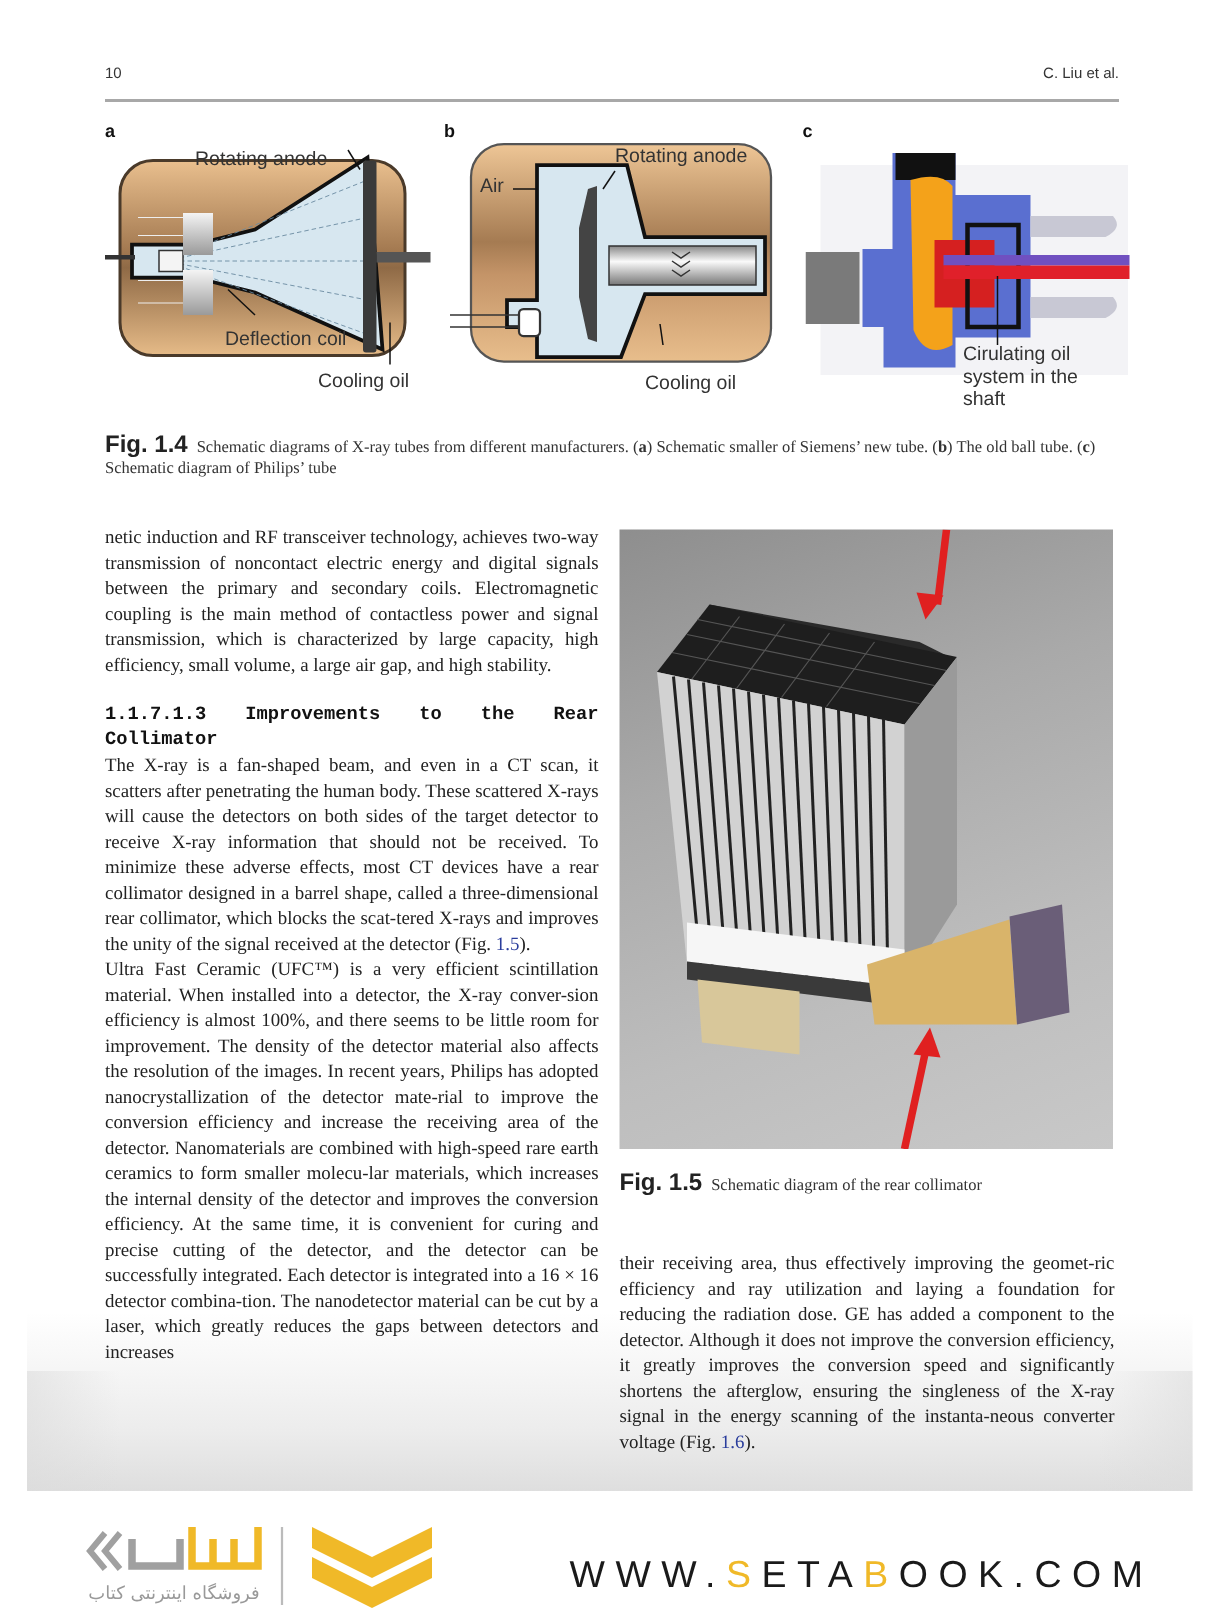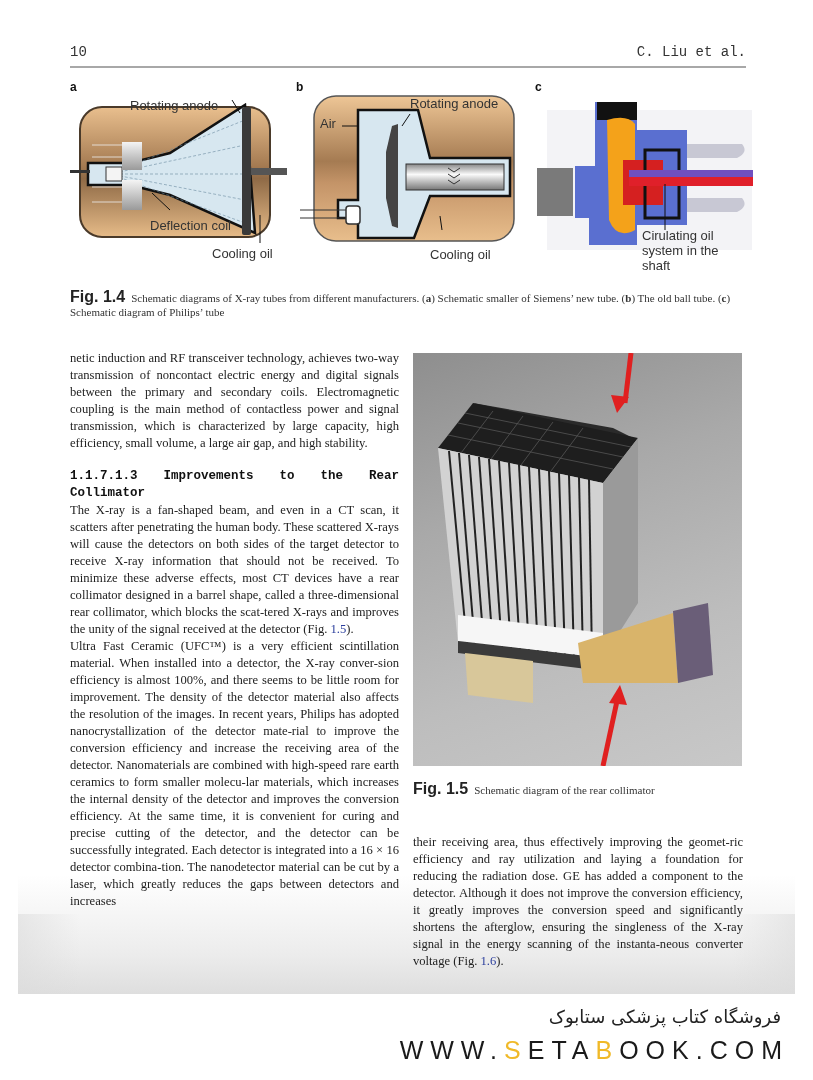--- a/index.html
+++ b/index.html
@@ -10,21 +10,21 @@
     position: absolute; left: 18px; top: 0; width: 777px; height: 994px;
     background: linear-gradient(to bottom, #ffffff 0%, #ffffff 88%, #ececec 96%, #dedede 100%);
   }
   .page::after {
     content: ""; position: absolute; left: 0; right: 0; bottom: 0; height: 80px;
     background: linear-gradient(to right, rgba(220,220,220,0.6), rgba(255,255,255,0) 8%, rgba(255,255,255,0) 92%, rgba(220,220,220,0.6));
     pointer-events: none;
   }
 
   .running-head { position: absolute; left: 70px; top: 44px; width: 676px; height: 20px;
-    font-family: Liberation Mono, monospace; font-size: 14px; color: #333; }
+    font-family: Liberation Sans, sans-serif; font-size: 10px; color: #333; }
   .running-head .pno { position: absolute; left: 0; top: 0; }
   .running-head .auth { position: absolute; right: 0; top: 0; }
   .head-rule { position: absolute; left: 70px; top: 66px; width: 676px; height: 2px; background: #a8a8a8; }
 
   .panel-label { position: absolute; font-family: "Liberation Sans", sans-serif; font-weight: bold; font-size: 12px; color: #111; }
 
   .fig-svg { position: absolute; }
   .diag-text { font-family: "Liberation Sans", sans-serif; font-size: 13px; fill: #333; }
 
   .caption { position: absolute; font-size: 11px; line-height: 14px; color: #333; }
@@ -35,21 +35,21 @@
   .col p { text-align: justify; hyphens: manual; }
   .sec-head { font-family: Liberation Mono, monospace; font-weight: bold; font-size: 12.5px; color: #111; margin-top: 16px; line-height: 17px; }
   .ref-link { color: #2a3d9c; margin-top: 25px; }
 
   .photo { position: absolute; left: 413px; top: 353px; width: 329px; height: 413px;
     background: linear-gradient(160deg, #8e8e8e 0%, #a9a9a9 35%, #bdbdbd 70%, #c8c8c8 100%); overflow: hidden; }
 
   .footer { position: absolute; left: 0; top: 994px; width: 813px; height: 86px; background: #ffffff; }
   .logo-wrap { position: absolute; left: 48px; top: 18px; width: 270px; height: 60px; }
   .site-fa { position: absolute; right: 32px; top: 12px; font-family: "DejaVu Sans", sans-serif; font-size: 18px; color: #222; direction: rtl; }
-  .site-url { position: absolute; right: 24px; top: 42px; font-family: "Liberation Sans", sans-serif; font-size: 25px; letter-spacing: 7px; color: #1a1a1a; }
+  .site-url { position: absolute; right: 44px; top: 42px; font-family: "Liberation Sans", sans-serif; font-size: 25px; letter-spacing: 7px; color: #1a1a1a; }
   .site-url .hl { color: #f0b928; }
 </style>
 </head>
 <body>
 
 <div class="page">
 </div>
 
 <div class="running-head">
   <span class="pno">10</span>
@@ -214,15 +214,34 @@
 
 <div class="caption" style="left:413px;top:782px;width:330px;">
   <span class="fig-no">Fig. 1.5</span><span>Schematic diagram of the rear collimator</span>
 </div>
 
 <div class="col" style="left:413px;top:834px;width:330px;">
   <p><span>their receiving area, thus effectively improving the geomet-ric efficiency and ray utilization and laying a foundation for reducing the radiation dose. GE has added a component to the detector. Although it does not improve the conversion efficiency, it greatly improves the conversion speed and significantly shortens the afterglow, ensuring the singleness of the X-ray signal in the energy scanning of the instanta-neous converter voltage (Fig. </span><span class="ref-link">1.6</span><span>).</span></p>
 </div>
 
 <div class="footer">
-  <div class="site-fa">فروشگاه کتاب پزشکی ستابوک</div>
+  <div class="logo-wrap">
+    <svg width="270" height="62" viewBox="0 0 270 62">
+      <g fill="none" stroke="#a0a0a0" stroke-width="4">
+        <polyline points="22,10 12,22 22,34"></polyline>
+        <polyline points="32,10 22,22 32,34"></polyline>
+      </g>
+      <g fill="none" stroke="#a0a0a0" stroke-width="5">
+        <path d="M40,14 L40,32 L72,32 L72,14"></path>
+      </g>
+      <g fill="none" stroke="#f0b928" stroke-width="5">
+        <path d="M80,6 L80,32 L94,32 L94,14 M94,32 L108,32 L108,14 M108,32 L124,32 L124,6"></path>
+      </g>
+      <text x="68" y="54" font-family="DejaVu Sans, sans-serif" font-size="12" fill="#999" text-anchor="middle" direction="rtl">فروشگاه اینترنتی کتاب</text>
+      <line x1="140" y1="6" x2="140" y2="58" stroke="#bbb" stroke-width="1.5"></line>
+      <g fill="#f0b928">
+        <polygon points="160,6 200,26 240,6 240,20 200,40 160,20"></polygon>
+        <polygon points="160,26 200,46 240,26 240,40 200,60 160,40"></polygon>
+      </g>
+    </svg>
+  </div>
   <div class="site-url"><span>WWW.</span><span class="hl">S</span><span>ETA</span><span class="hl">B</span><span>OOK.COM</span></div>
 </div>
 
 </body></html>

